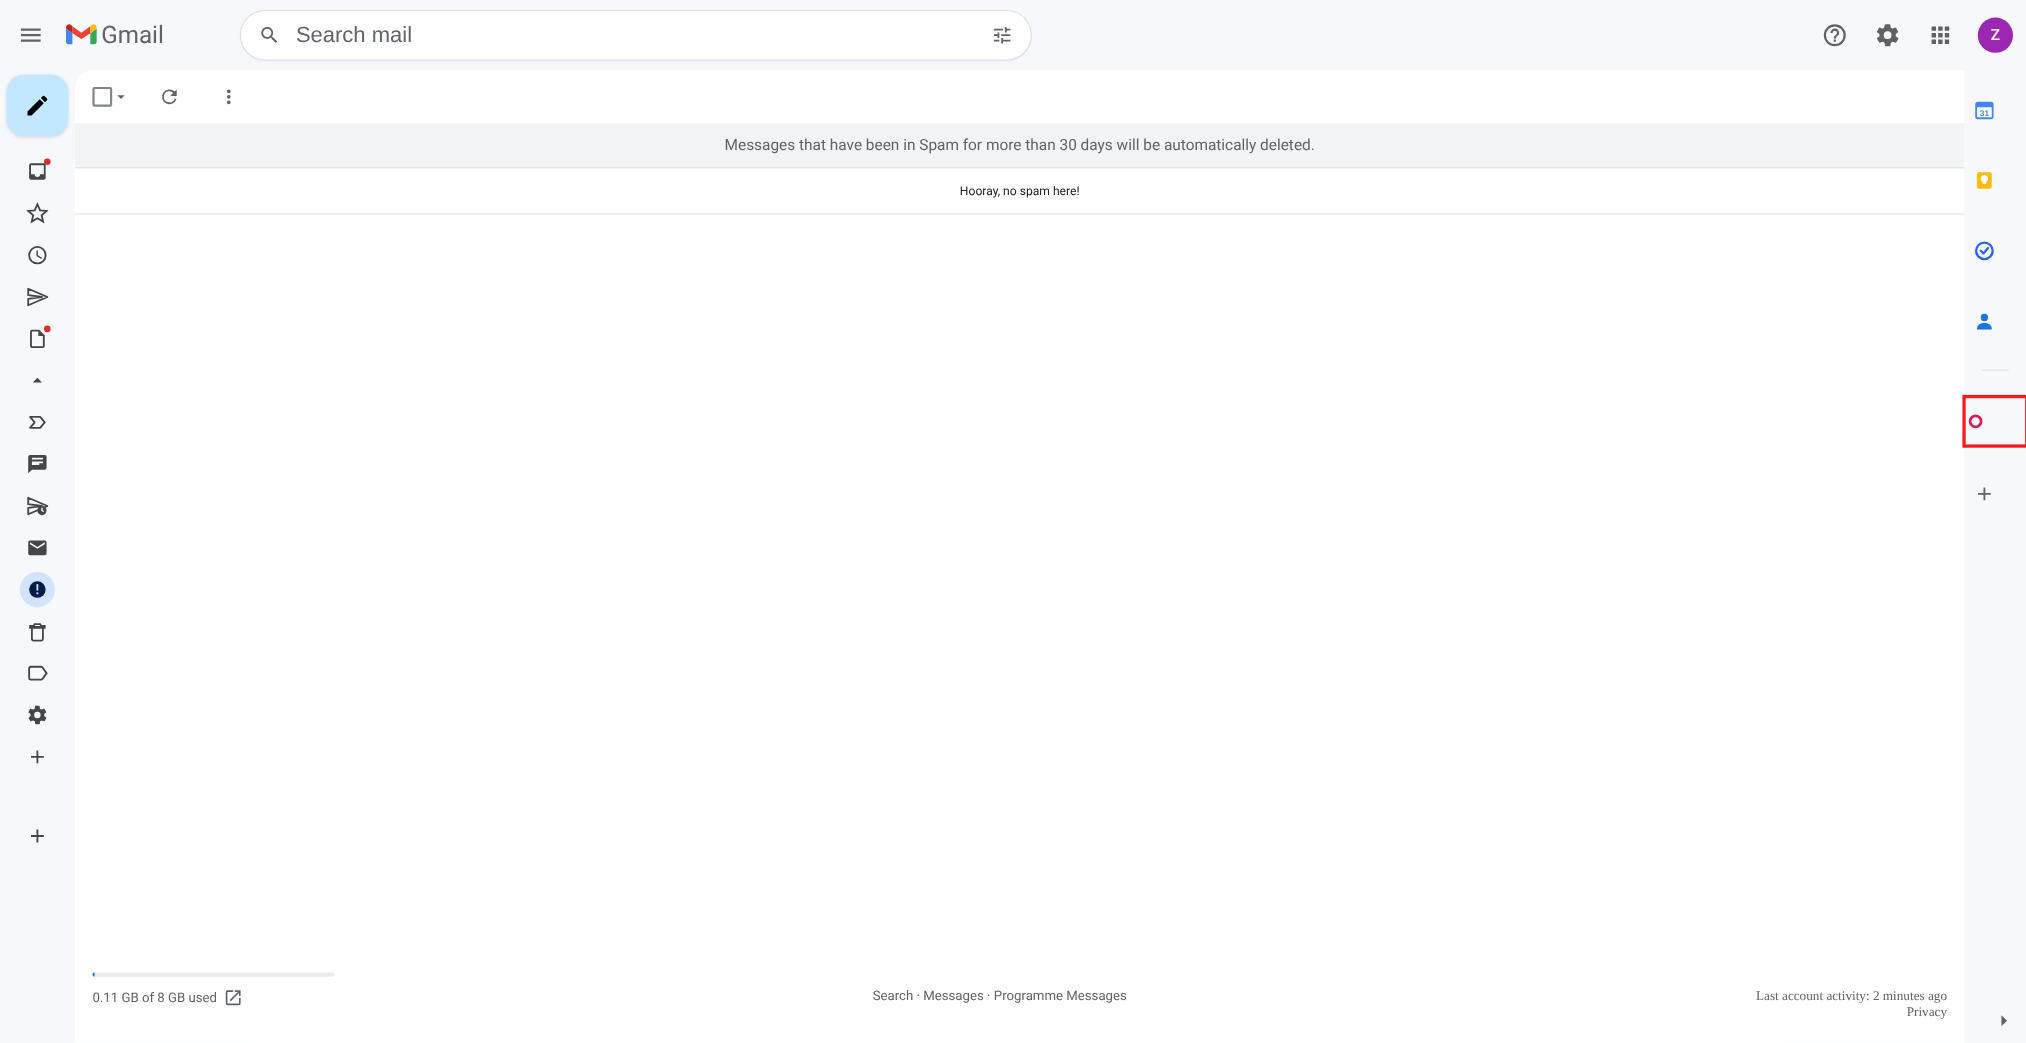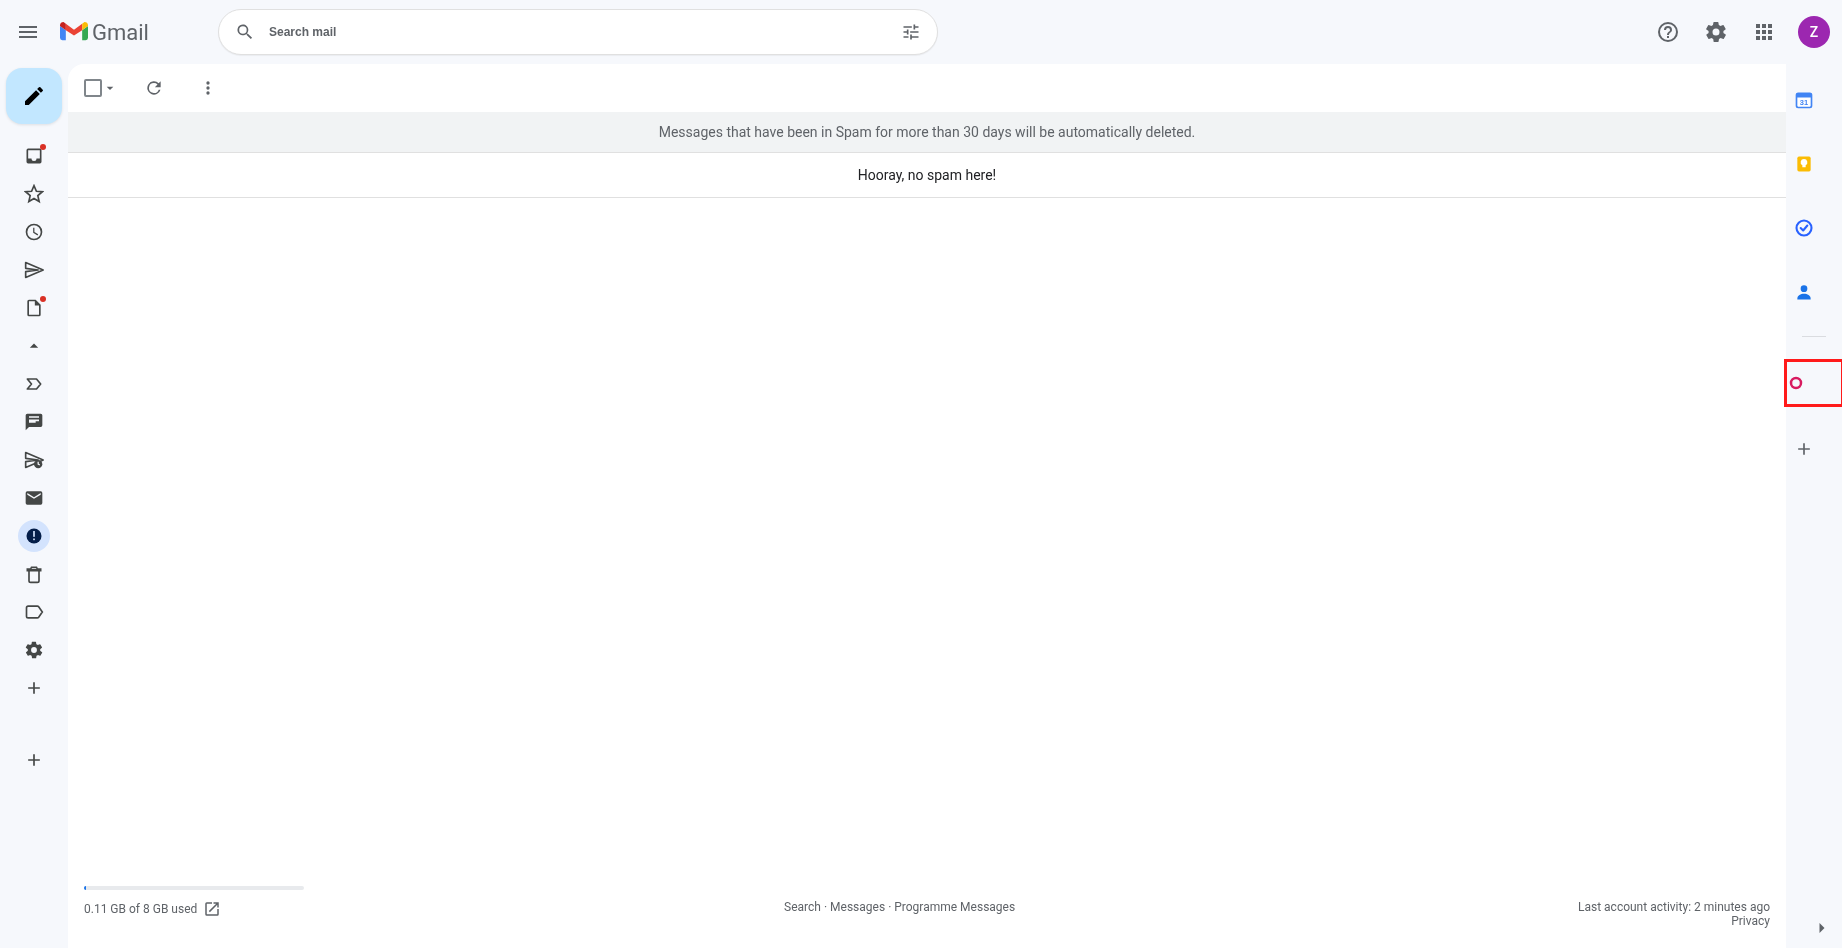--- a/index.html
+++ b/index.html
@@ -21,21 +21,21 @@
   html,body{margin:0;padding:0;height:100%;font-family:"Google Sans",Roboto,Arial,sans-serif;font-size:14px;color:#202124;background:var(--bg);}
   .app{display:flex;flex-direction:column;height:100vh;overflow:hidden;}
 
   
   .header{height:64px;display:flex;align-items:center;padding:0 8px;gap:8px;}
   .iconbtn{width:40px;height:40px;display:flex;align-items:center;justify-content:center;border-radius:50%;cursor:pointer;color:var(--gray-icon);background:none;border:none;flex-shrink:0;}
   .logo-wrap{display:flex;align-items:center;gap:4px;margin-left:4px;margin-right:30px;min-width:120px;}
   .gmail-logo{width:28px;height:22px;}
   .gmail-word{font-size:22px;color:#5f6368;letter-spacing:0px;}
   .search{flex:0 0 720px;height:46px;background:var(--white);border-radius:24px;display:flex;align-items:center;padding:0 6px;box-shadow:0 1px 1px rgba(0,0,0,.05);border:1px solid var(--border);}
-  .search input{flex:1;border:none;outline:none;background:transparent;font-size:12px;padding:0 4px;color:#a16207;font-weight:bold;}
+  .search input{flex:1;border:none;outline:none;background:transparent;font-size:20px;padding:0 4px;color:#a16207;}
   .search input::placeholder{color:#5f6368;}
   .spacer{flex:1;}
   .avatar{width:32px;height:32px;border-radius:50%;background:#9c27b0;color:#fff;display:flex;align-items:center;justify-content:center;font-size:14px;font-weight:500;margin:0 4px 0 6px;cursor:pointer;}
 
   
   .body{flex:1;display:flex;min-height:0;}
 
   
   .nav{width:68px;display:flex;flex-direction:column;align-items:center;padding-top:4px;gap:6px;}
   .compose{width:56px;height:56px;border-radius:16px;background:var(--compose);display:flex;align-items:center;justify-content:center;cursor:pointer;margin-bottom:10px;box-shadow:0 1px 3px rgba(0,0,0,.1);}
@@ -48,32 +48,32 @@
   .nav-sep{height:8px;}
 
   
   .main{flex:1;background:var(--white);border-radius:16px 0 0 0;margin-right:0;display:flex;flex-direction:column;overflow:hidden;min-width:0;justify-content:flex-end;}
   .toolbar{height:48px;display:flex;align-items:center;padding:0 16px;gap:18px;border-bottom:0px solid var(--border);}
   .checkbox-combo{display:flex;align-items:center;gap:0px;cursor:pointer;color:var(--gray-icon);}
   .checkbox-box{width:18px;height:18px;border:2px solid #80868b;border-radius:2px;}
   .drop-small{width:16px;height:16px;display:flex;align-items:center;justify-content:center;}
   .tbbtn{width:36px;height:36px;display:flex;align-items:center;justify-content:center;border-radius:50%;cursor:pointer;color:var(--gray-icon);}
   .banner{background:var(--light);color:var(--gray-text);font-size:14px;text-align:center;padding:12px;border-bottom:1px solid var(--border);}
-  .empty{text-align:center;padding:14px;font-size:14px;color:#202124;border-bottom:1px solid var(--border);}
+  .empty{text-align:center;padding:14px;font-size:11px;color:#202124;border-bottom:1px solid var(--border);}
   .main-spacer{flex:1;}
 
   
   .footer{padding:10px 16px 20px;font-size:12px;color:var(--gray-text);}
   .quota-bar{width:220px;height:4px;background:#e8eaed;border-radius:2px;margin-bottom:10px;overflow:hidden;}
   .quota-fill{height:100%;background:var(--link);}
   .footer-row{display:flex;justify-content:space-between;align-items:flex-start;}
   .footer-left{display:flex;align-items:center;gap:6px;}
   .footer-center{text-align:center;flex:1;}
   .footer-center a,.footer-right a{color:var(--gray-text);text-decoration:none;}
-  .footer-right{text-align:right;}
+  .footer-right{text-align:right;font-family:Liberation Serif, serif;}
 
   
   .side{width:56px;display:flex;flex-direction:column;align-items:center;padding-top:16px;gap:24px;position:relative;background:var(--bg);}
   .side-item{width:40px;height:40px;display:flex;align-items:center;justify-content:flex-start;cursor:pointer;border-radius:50%;}
   .side-divider{width:24px;height:1px;background:#dadce0;margin:0;}
   .side .highlighted{outline:3px solid #ff1a1a;outline-offset:-1px;border-radius:0;width:56px;height:44px;}
   .side-bottom{position:absolute;bottom:8px;right:8px;width:24px;height:24px;display:flex;align-items:center;justify-content:center;cursor:pointer;color:var(--gray-icon);}
 
   
   svg.ic{width:20px;height:20px;fill:currentColor;}

